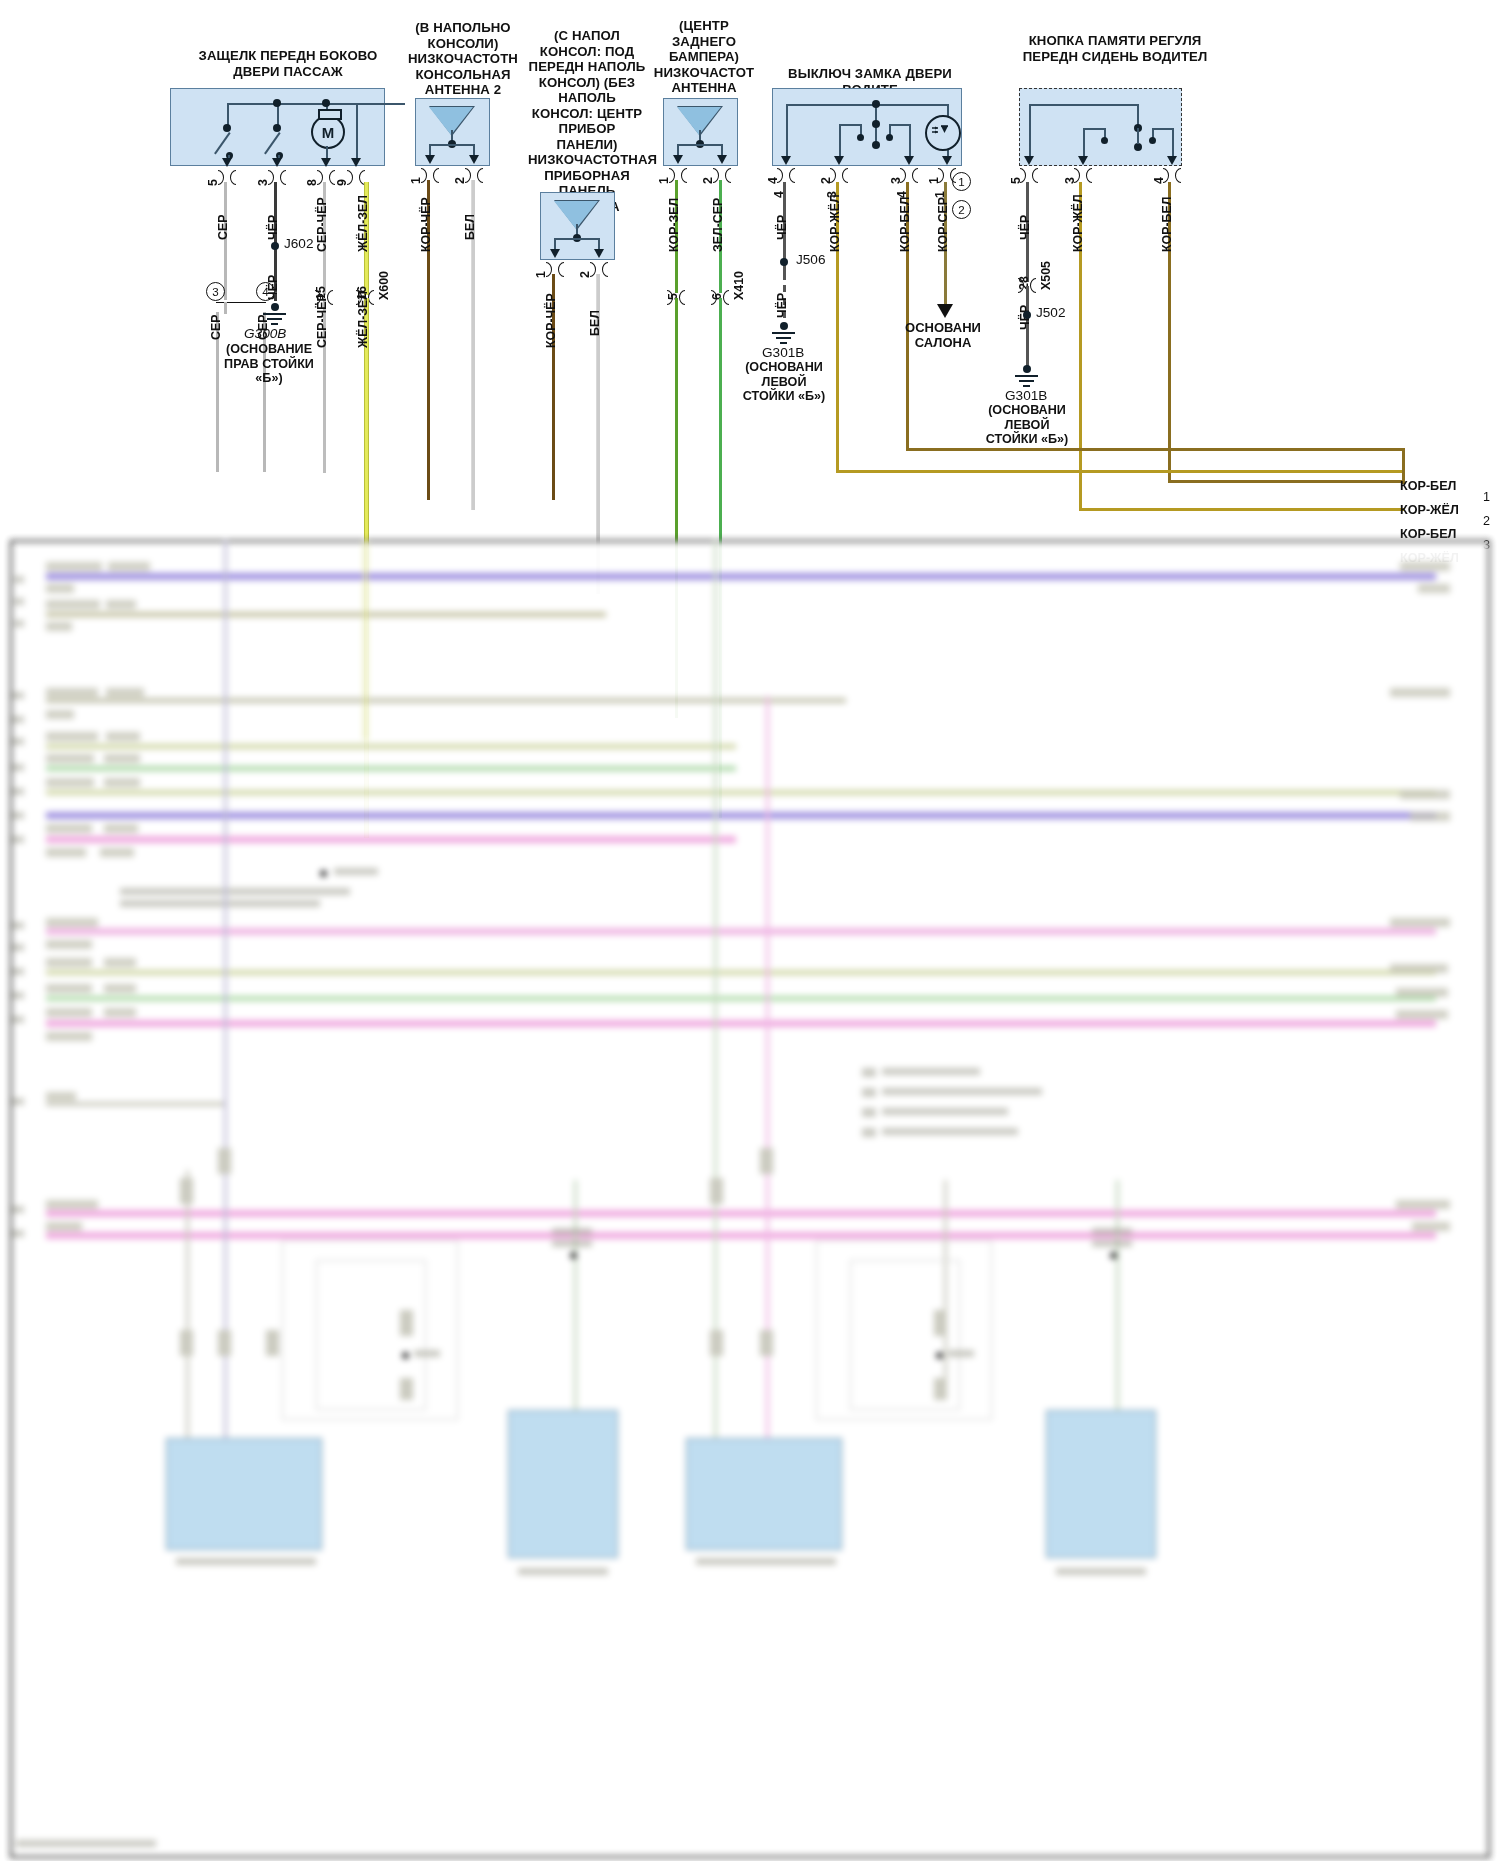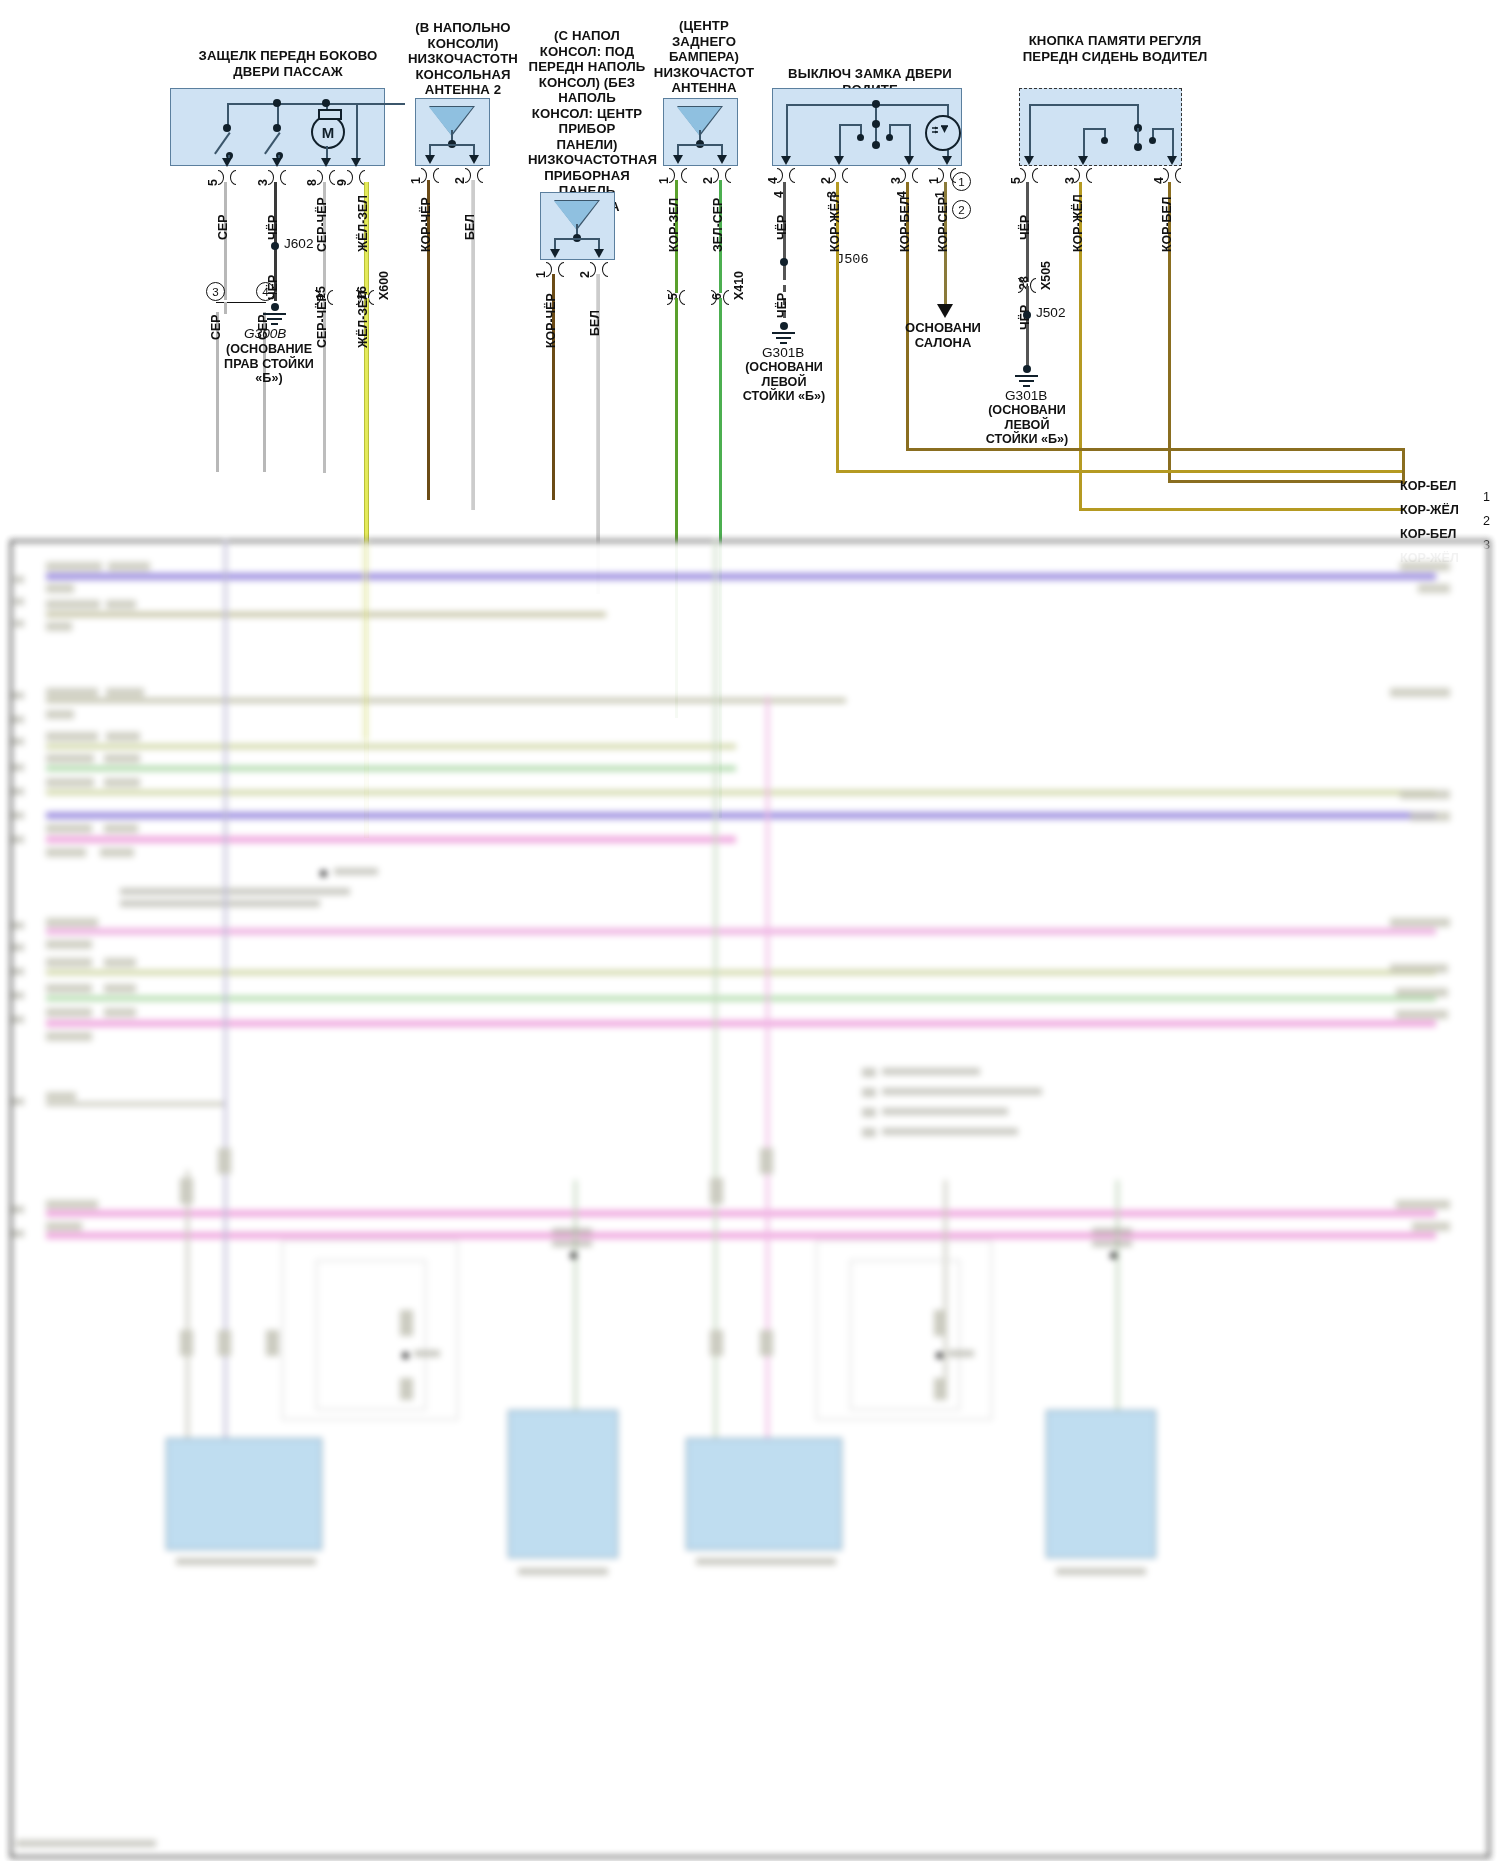--- a/index.html
+++ b/index.html
@@ -337,21 +337,21 @@
   <div class="wlbl" style="left:711px;top:252px;">ЗЕЛ-СЕР</div>
   <div class="cbrk" style="left:710px;top:290px;"></div>
   <div class="pinnum" style="left:710px;top:300px;">6</div>
   <div class="conn" style="left:732px;top:300px;">X410</div>
   <div class="w" style="left:719px;top:298px;height:520px;background:#4caf50;"></div>
 
   <div class="w" style="left:783px;top:182px;height:98px;background:#555555;"></div>
   <div class="pinnum" style="left:772px;top:198px;">4</div>
   <div class="wlbl" style="left:775px;top:240px;">ЧЁР</div>
   <div class="dot" style="left:780px;top:258px;"></div>
-  <div class="splbl" style="left:836px;top:252px;font-family:Liberation Mono, monospace;">J506</div>
+  <div class="splbl" style="left:796px;top:252px;">J506</div>
   <div class="abs" style="left:783px;top:272px;width:2.6px;height:55px;background:repeating-linear-gradient(#555 0 7px,transparent 7px 13px);"></div>
   <div class="wlbl" style="left:775px;top:318px;">ЧЁР</div>
   <div class="dot" style="left:780px;top:322px;"></div>
   <div class="gsym" style="left:772px;top:332px;">
     <i style="left:0;top:0;width:23px;height:2.4px;"></i>
     <i style="left:4px;top:5px;width:15px;height:2.4px;"></i>
     <i style="left:8px;top:10px;width:7px;height:2.4px;"></i>
   </div>
   <div class="splbl" style="left:762px;top:345px;">G301B</div>
   <div class="gnd-note" style="left:722px;top:360px;width:124px;white-space:pre-line;">(ОСНОВАНИ ЛЕВОЙ

